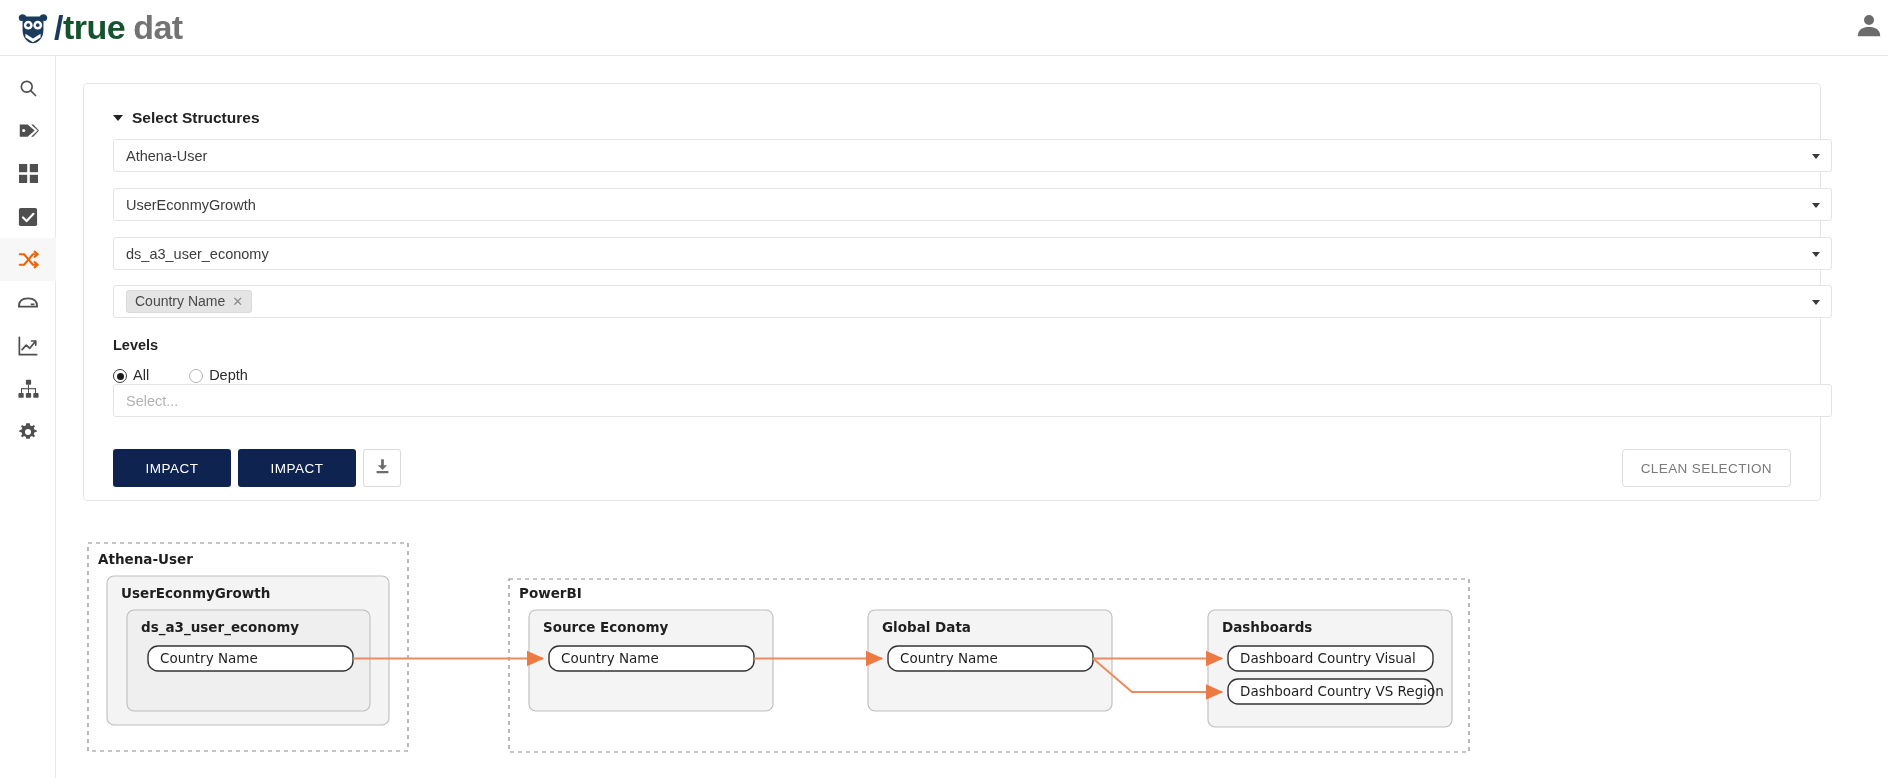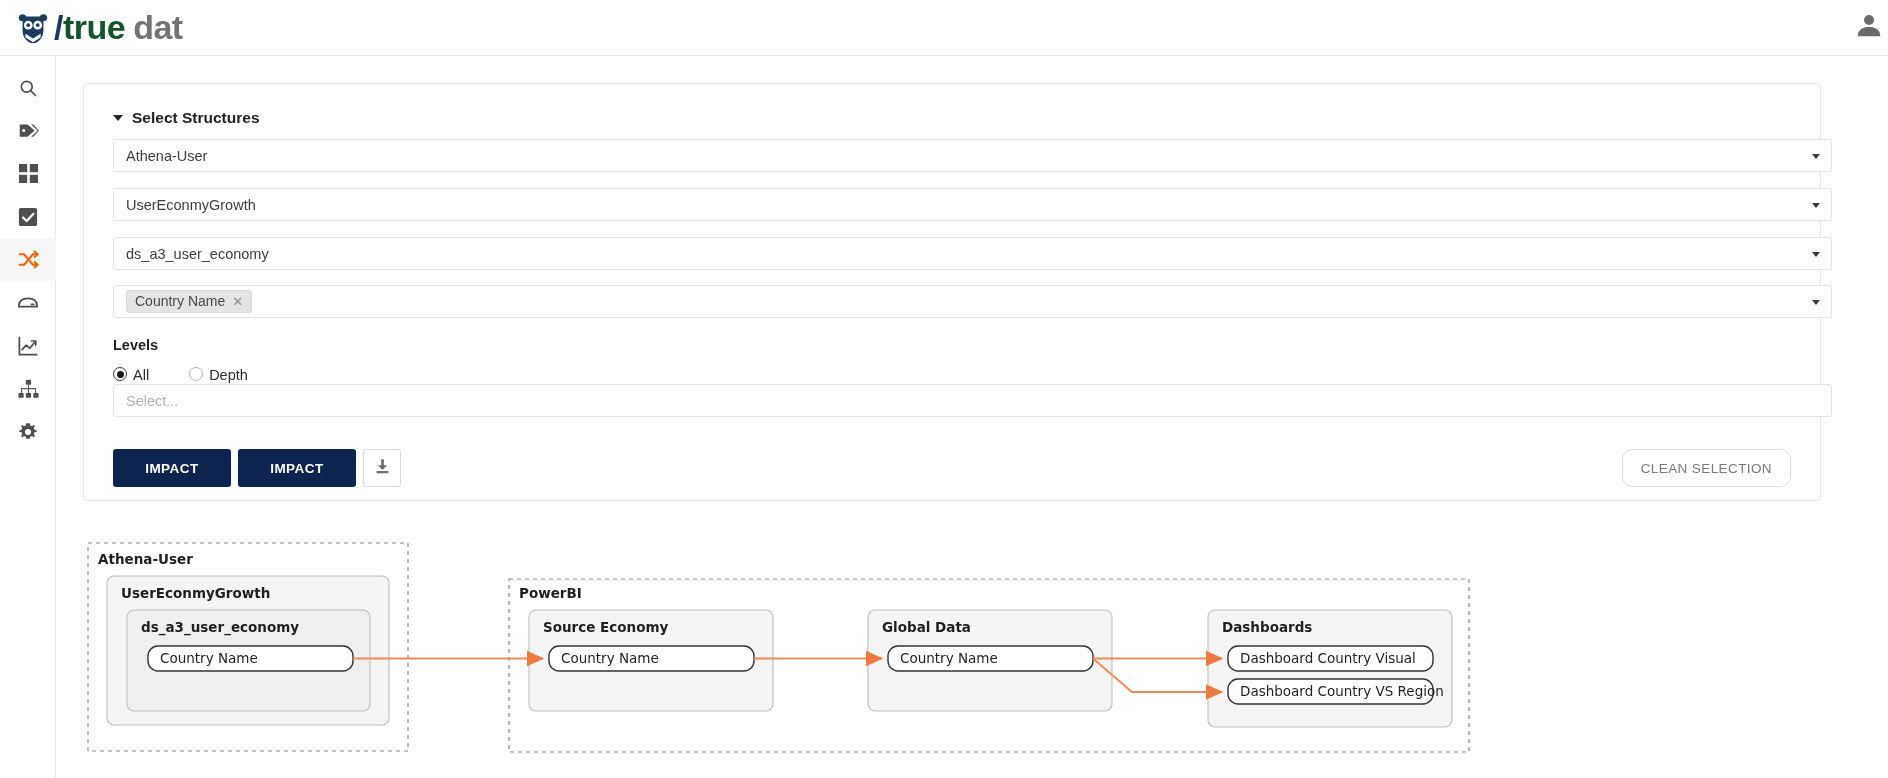--- a/index.html
+++ b/index.html
@@ -126,48 +126,48 @@
     width: 14px; height: 14px; border-radius: 50%;
     border: 1.5px solid #3a3a3a; background: #fff;
     display: inline-flex; align-items: center; justify-content: center;
     margin-right: 6px;
   }
   .radio.on::after {
     content: ""; width: 7px; height: 7px; border-radius: 50%;
     background: #1a1a1a;
   }
   .radio.off { border-color: #b6b6b6; }
-  .radio-opt { display: flex; align-items: flex-start; }
+  .radio-opt { display: flex; align-items: flex-end; }
   .radio-gap { width: 16px; }
 
   #select-levels {
     top: 300px;
     color: #b2b2b2;
   }
 
   .btn-row { position: absolute; left: 29px; top: 365px; display: flex; gap: 7px; }
   .btn-primary {
     height: 38px; min-width: 118px;
     background: #0f2350; color: #ffffff;
     border: none; border-radius: 3px;
-    font-size: 13.5px; font-weight: bold; letter-spacing: .5px;
+    font-size: 13.5px; font-weight: normal; letter-spacing: .5px;
     display: flex; align-items: center; justify-content: center;
     cursor: pointer;
   }
   .btn-icon {
     width: 38px; height: 38px;
     background: #fff; border: 1px solid #d9d9d9; border-radius: 3px;
     display: flex; align-items: center; justify-content: center;
     cursor: pointer;
   }
   .btn-clean {
     position: absolute; right: 29px; top: 365px;
     height: 38px; min-width: 155px; padding: 0 18px;
     background: #ffffff; color: #7a7a7a;
-    border: 1px solid #dcdcdc; border-radius: 10px;
+    border: 1px solid #dcdcdc; border-radius: 4px;
     font-size: 13.5px; letter-spacing: .4px;
     display: flex; align-items: center; justify-content: center;
     cursor: pointer;
   }
 
   
   .graph {
     position: absolute; left: 0px; top: 470px;
     width: 1832px; height: 252px;
   }

